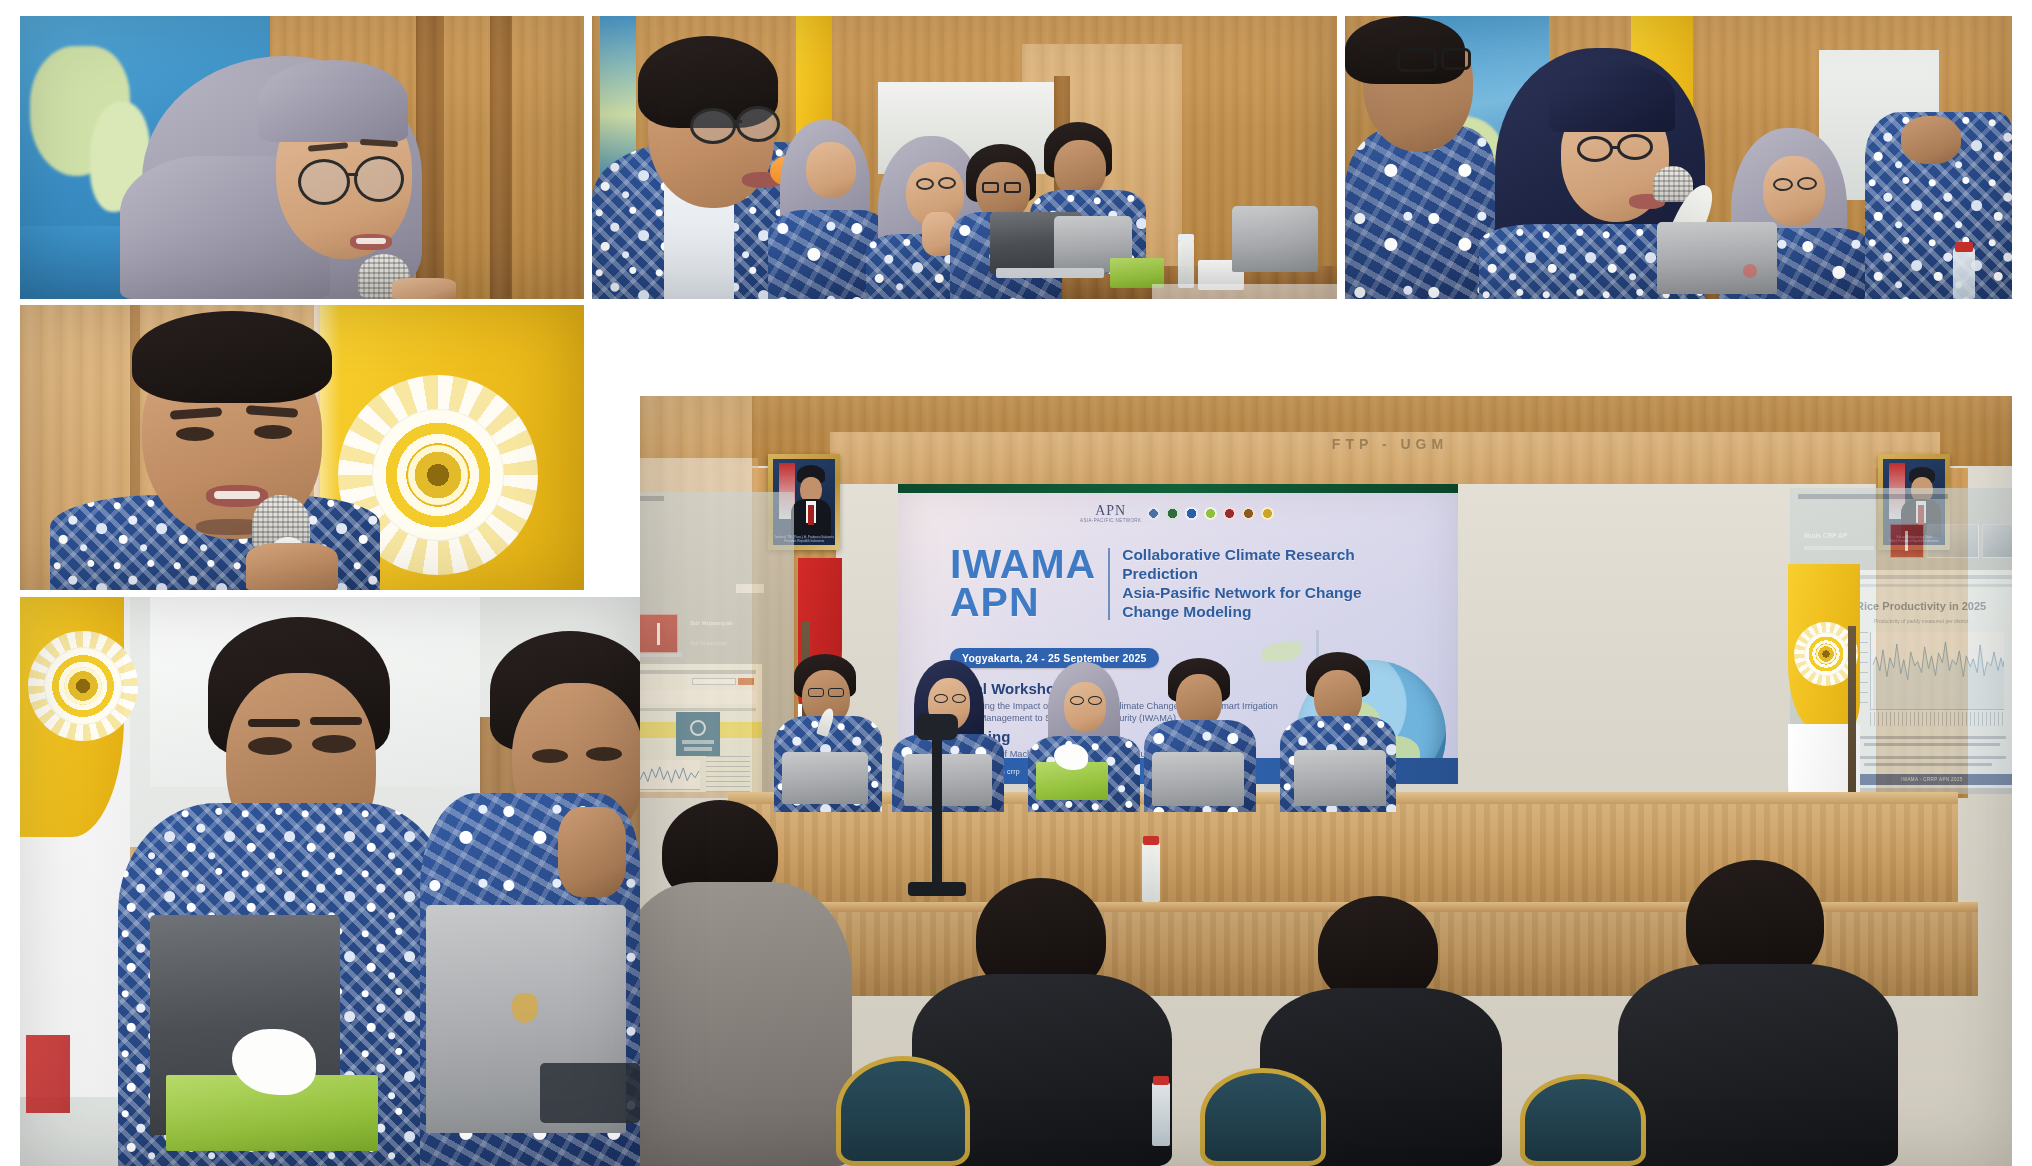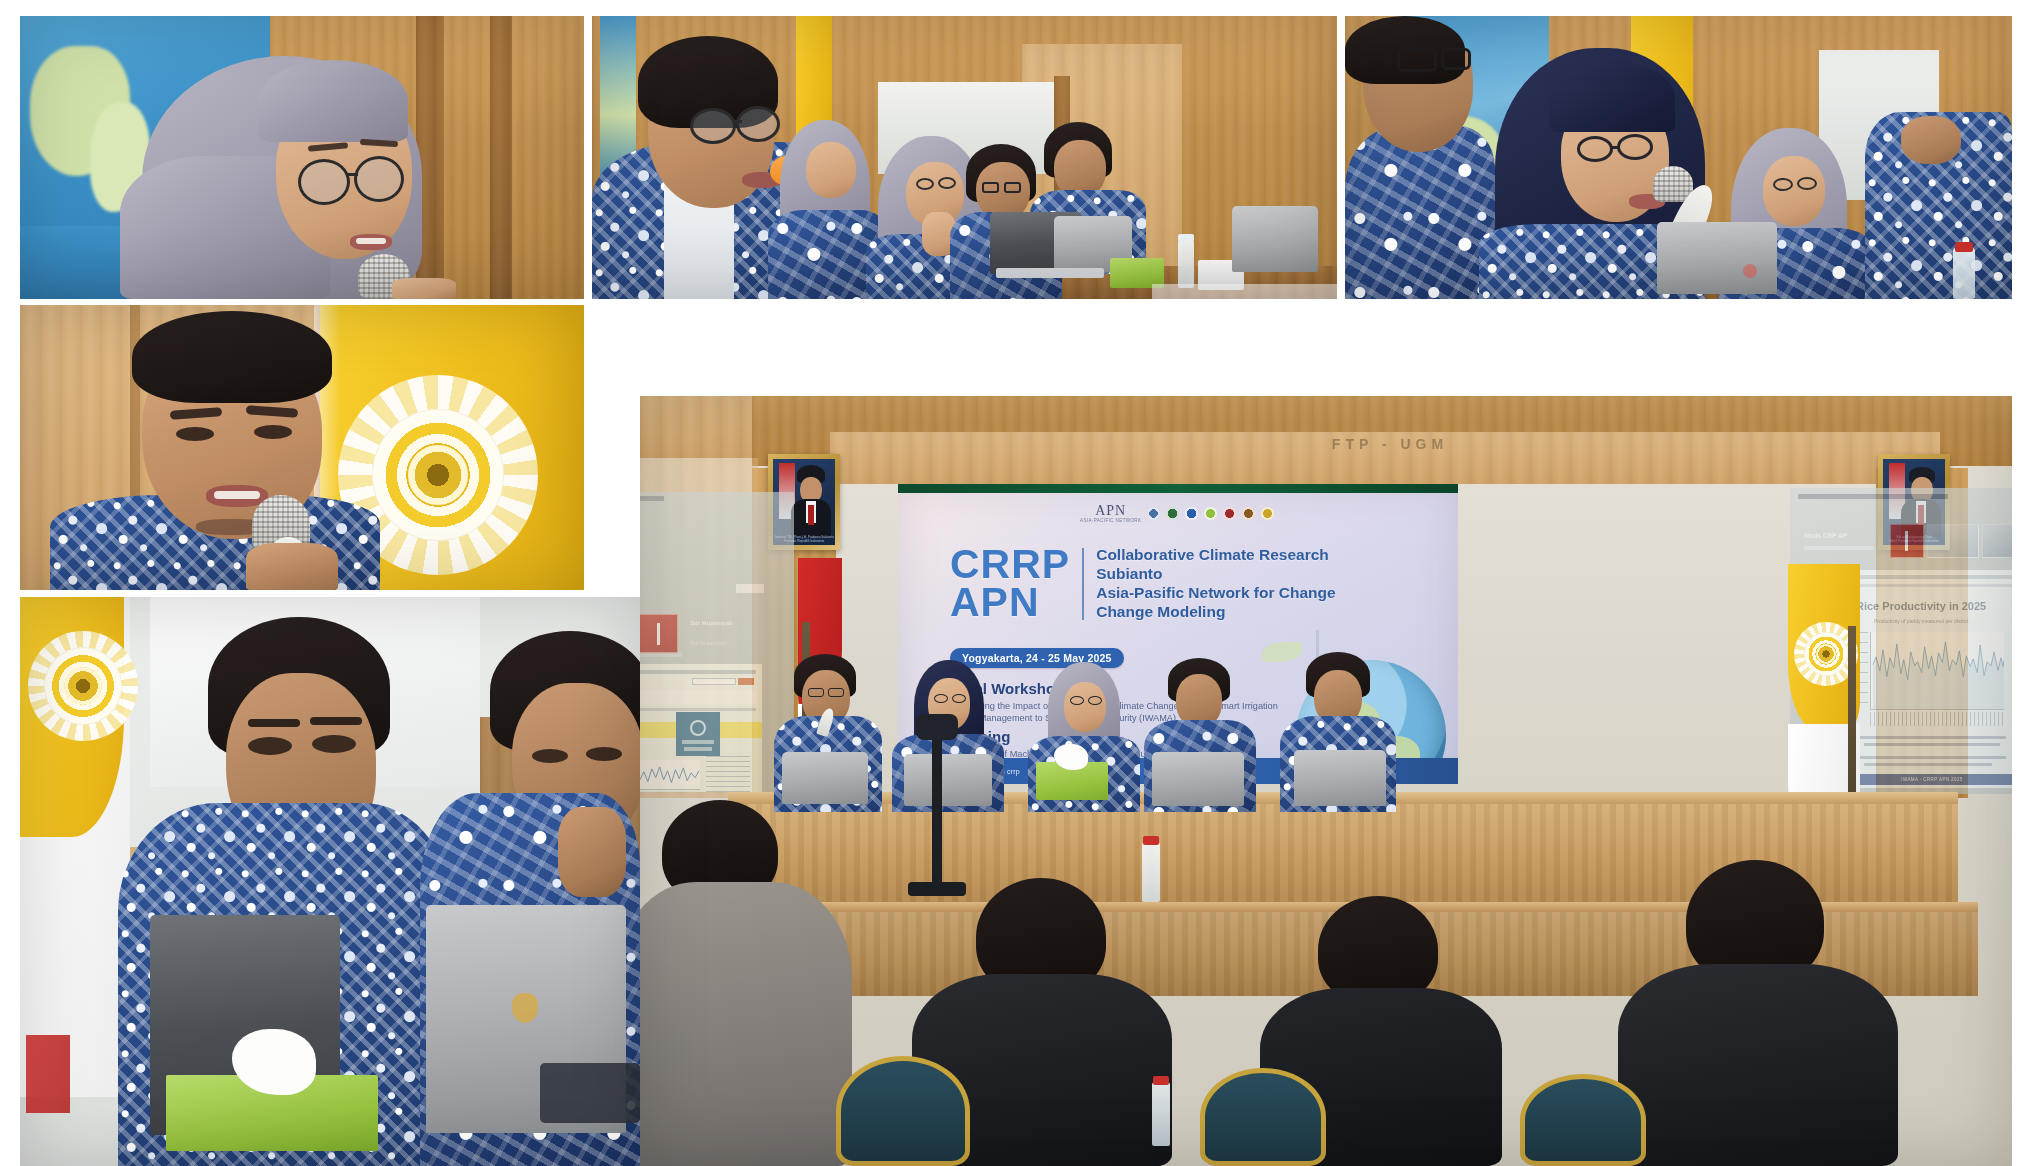--- a/index.html
+++ b/index.html
@@ -563,33 +563,33 @@
           <span class="logo-dot" style="background:radial-gradient(circle,#2f6b3c 0 50%,#cfe3d3 51% 100%);"></span>
           <span class="logo-dot" style="background:radial-gradient(circle,#2a5fa8 0 52%,#e8eef8 53% 100%);border-radius:42%;"></span>
           <span class="logo-dot" style="background:radial-gradient(circle,#8fbf3d 0 48%,#f0f6e2 49% 100%);"></span>
           <span class="logo-dot" style="background:radial-gradient(circle,#9c2a2d 0 48%,#f3dcdc 49% 100%);"></span>
           <span class="logo-dot" style="background:radial-gradient(circle,#8a5a22 0 48%,#f0e2cd 49% 100%);"></span>
           <span class="logo-dot" style="background:radial-gradient(circle,#caa52a 0 48%,#f7efd0 49% 100%);"></span>
         </div>
 
         <div class="crrp-block" style="left:52px;top:62px;">
           <div>
-            <div class="crrp-left">CRRP</div>
+            <div class="crrp-left">IWAMA</div>
             <div class="crrp-left">APN</div>
           </div>
           <div class="crrp-rule"></div>
           <div class="crrp-right">
             <div>Collaborative Climate Research</div>
-            <div>Subianto</div>
+            <div>Prediction</div>
             <div>Asia-Pasific Network for Change</div>
             <div>Change Modeling</div>
           </div>
         </div>
 
-        <div class="date-pill" style="left:52px;top:164px;">Yogyakarta, 24 - 25 May 2025</div>
+        <div class="date-pill" style="left:52px;top:164px;">Yogyakarta, 24 - 25 September 2025</div>
 
         <div class="sec-title" style="left:54px;top:196px;">Final Workshop</div>
         <div class="sec-body" style="left:54px;top:216px;">Advancing the Impact of Land Use and Climate Change through Smart Irrigation Water Management to Support Food Security (IWAMA)</div>
 
         <div class="sec-title" style="left:54px;top:244px;">Training</div>
         <div class="sec-body" style="left:54px;top:264px;">Application of Machine Learning and GIS for Future Land Use Prediction</div>
         <div class="sec-body-sm" style="left:70px;top:278px;">Remote Sensing Data in Predictive Land Use Modeling Using Earth Engine (GEE), ArcGIS Pro and QGIS resources</div>
 
         <div class="globe" style="left:398px;top:176px;width:150px;height:150px;">
           <div class="globe-land" style="left:26px;top:40px;width:58px;height:40px;"></div>

